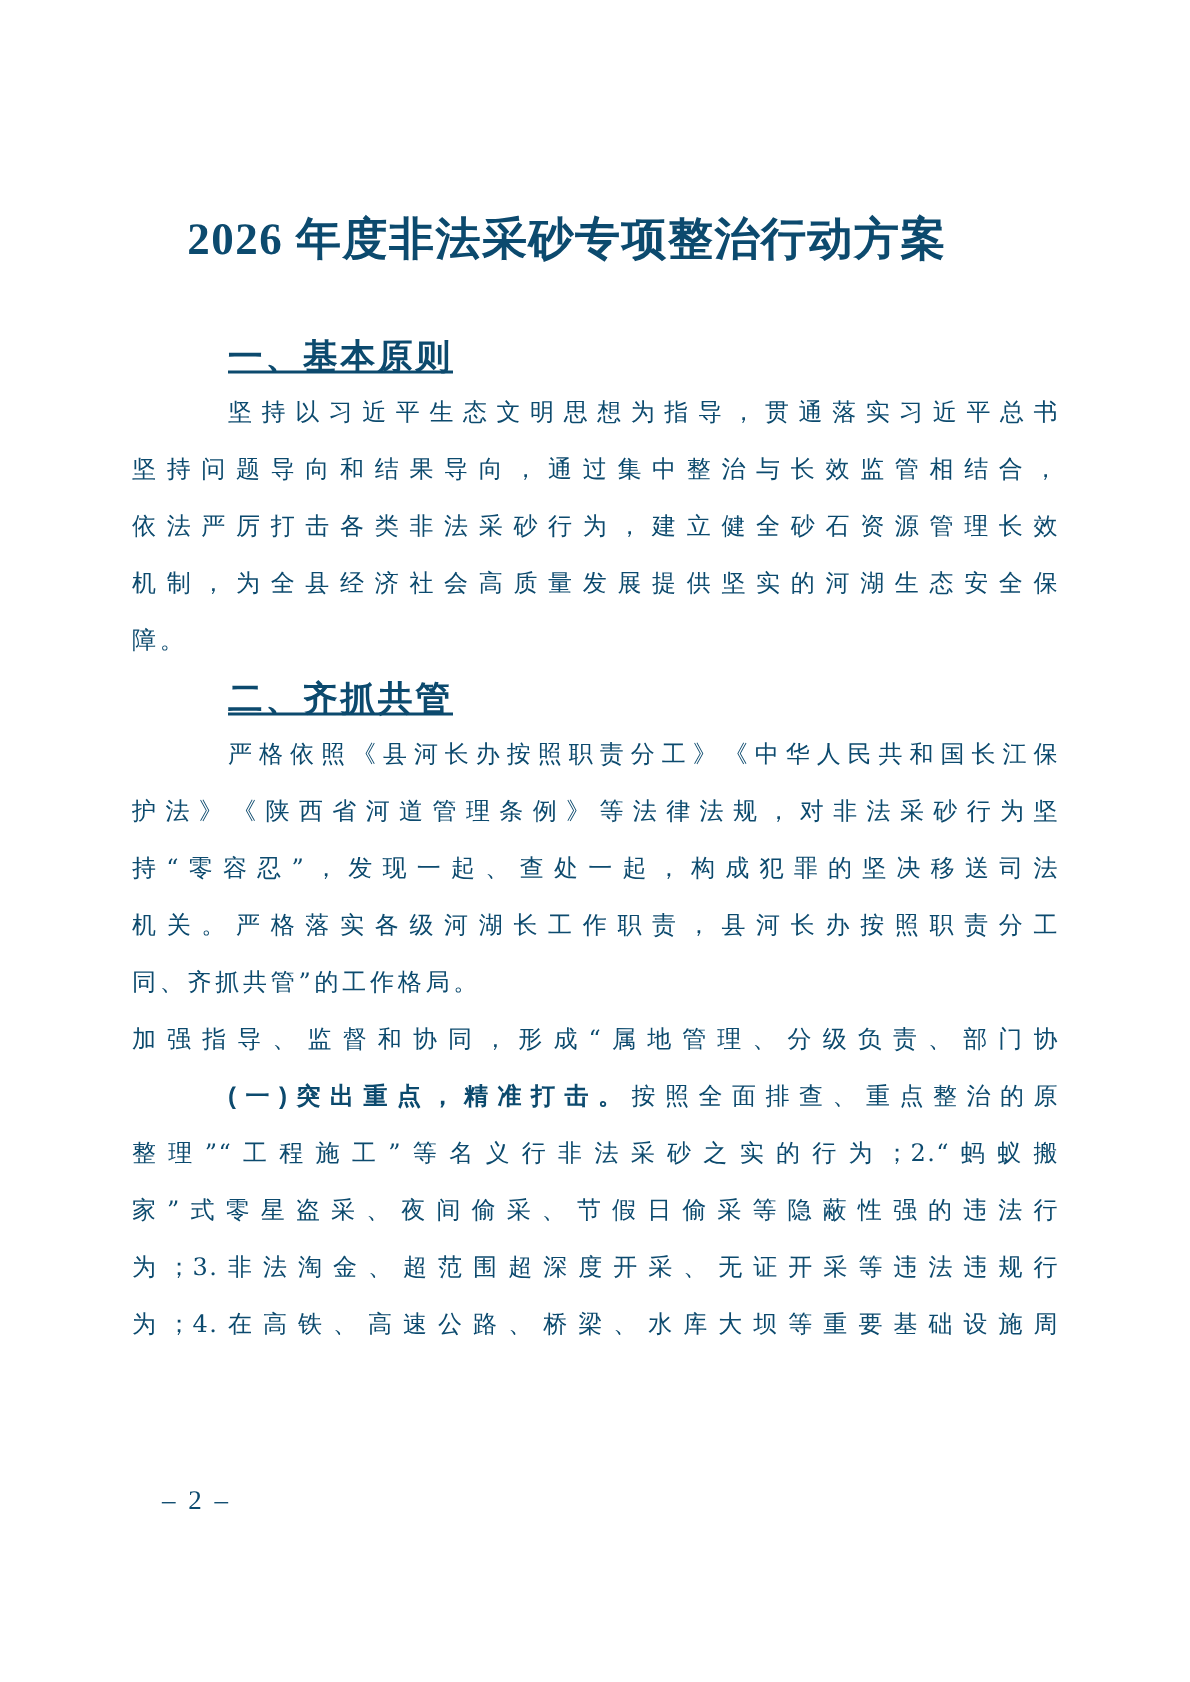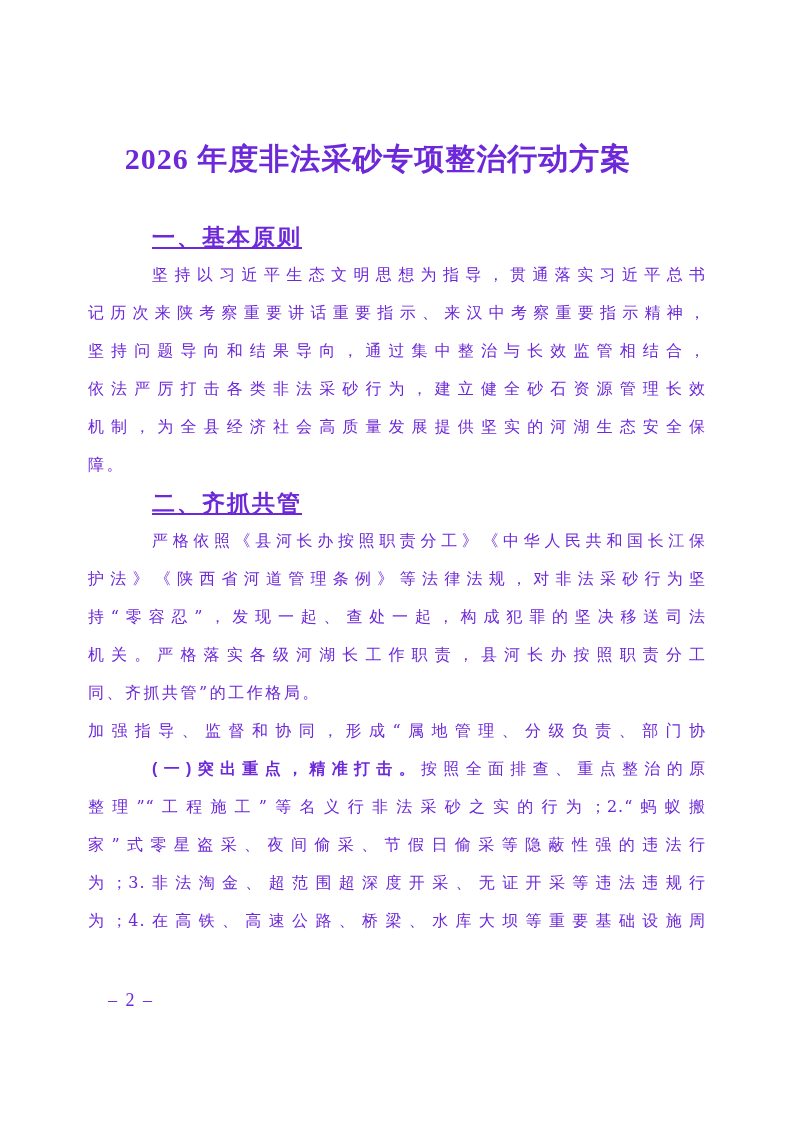--- a/index.html
+++ b/index.html
@@ -5,21 +5,21 @@
   html, body {
     margin: 0;
     padding: 0;
     background: #ffffff;
   }
   .page {
     position: relative;
     width: 756px;
     height: 1121px;
     background: #ffffff;
-    color: #6d28d9;
+    color: #0c4a6e;
     font-family: "DejaVu Serif", serif;
     overflow: hidden;
   }
   .doc-title {
     position: absolute;
     top: 139px;
     left: 0;
     width: 100%;
     margin: 0;
     text-align: center;
@@ -83,21 +83,20 @@
 <div class="page">
 
   <h1 class="doc-title">2026 年度非法采砂专项整治行动方案</h1>
 
   <div class="content">
 
     <div class="row heading">一、基本原则</div>
 
     <div>
       <div class="row just indent">坚持以习近平生态文明思想为指导，贯通落实习近平总书</div>
-      <div class="row just">记历次来陕考察重要讲话重要指示、来汉中考察重要指示精神，</div>
       <div class="row just">坚持问题导向和结果导向，通过集中整治与长效监管相结合，</div>
       <div class="row just">依法严厉打击各类非法采砂行为，建立健全砂石资源管理长效</div>
       <div class="row just">机制，为全县经济社会高质量发展提供坚实的河湖生态安全保</div>
       <div class="row lastline">障。</div>
     </div>
 
     <div class="row heading">二、齐抓共管</div>
 
     <div>
       <div class="row just indent">严格依照《县河长办按照职责分工》《中华人民共和国长江保</div>

